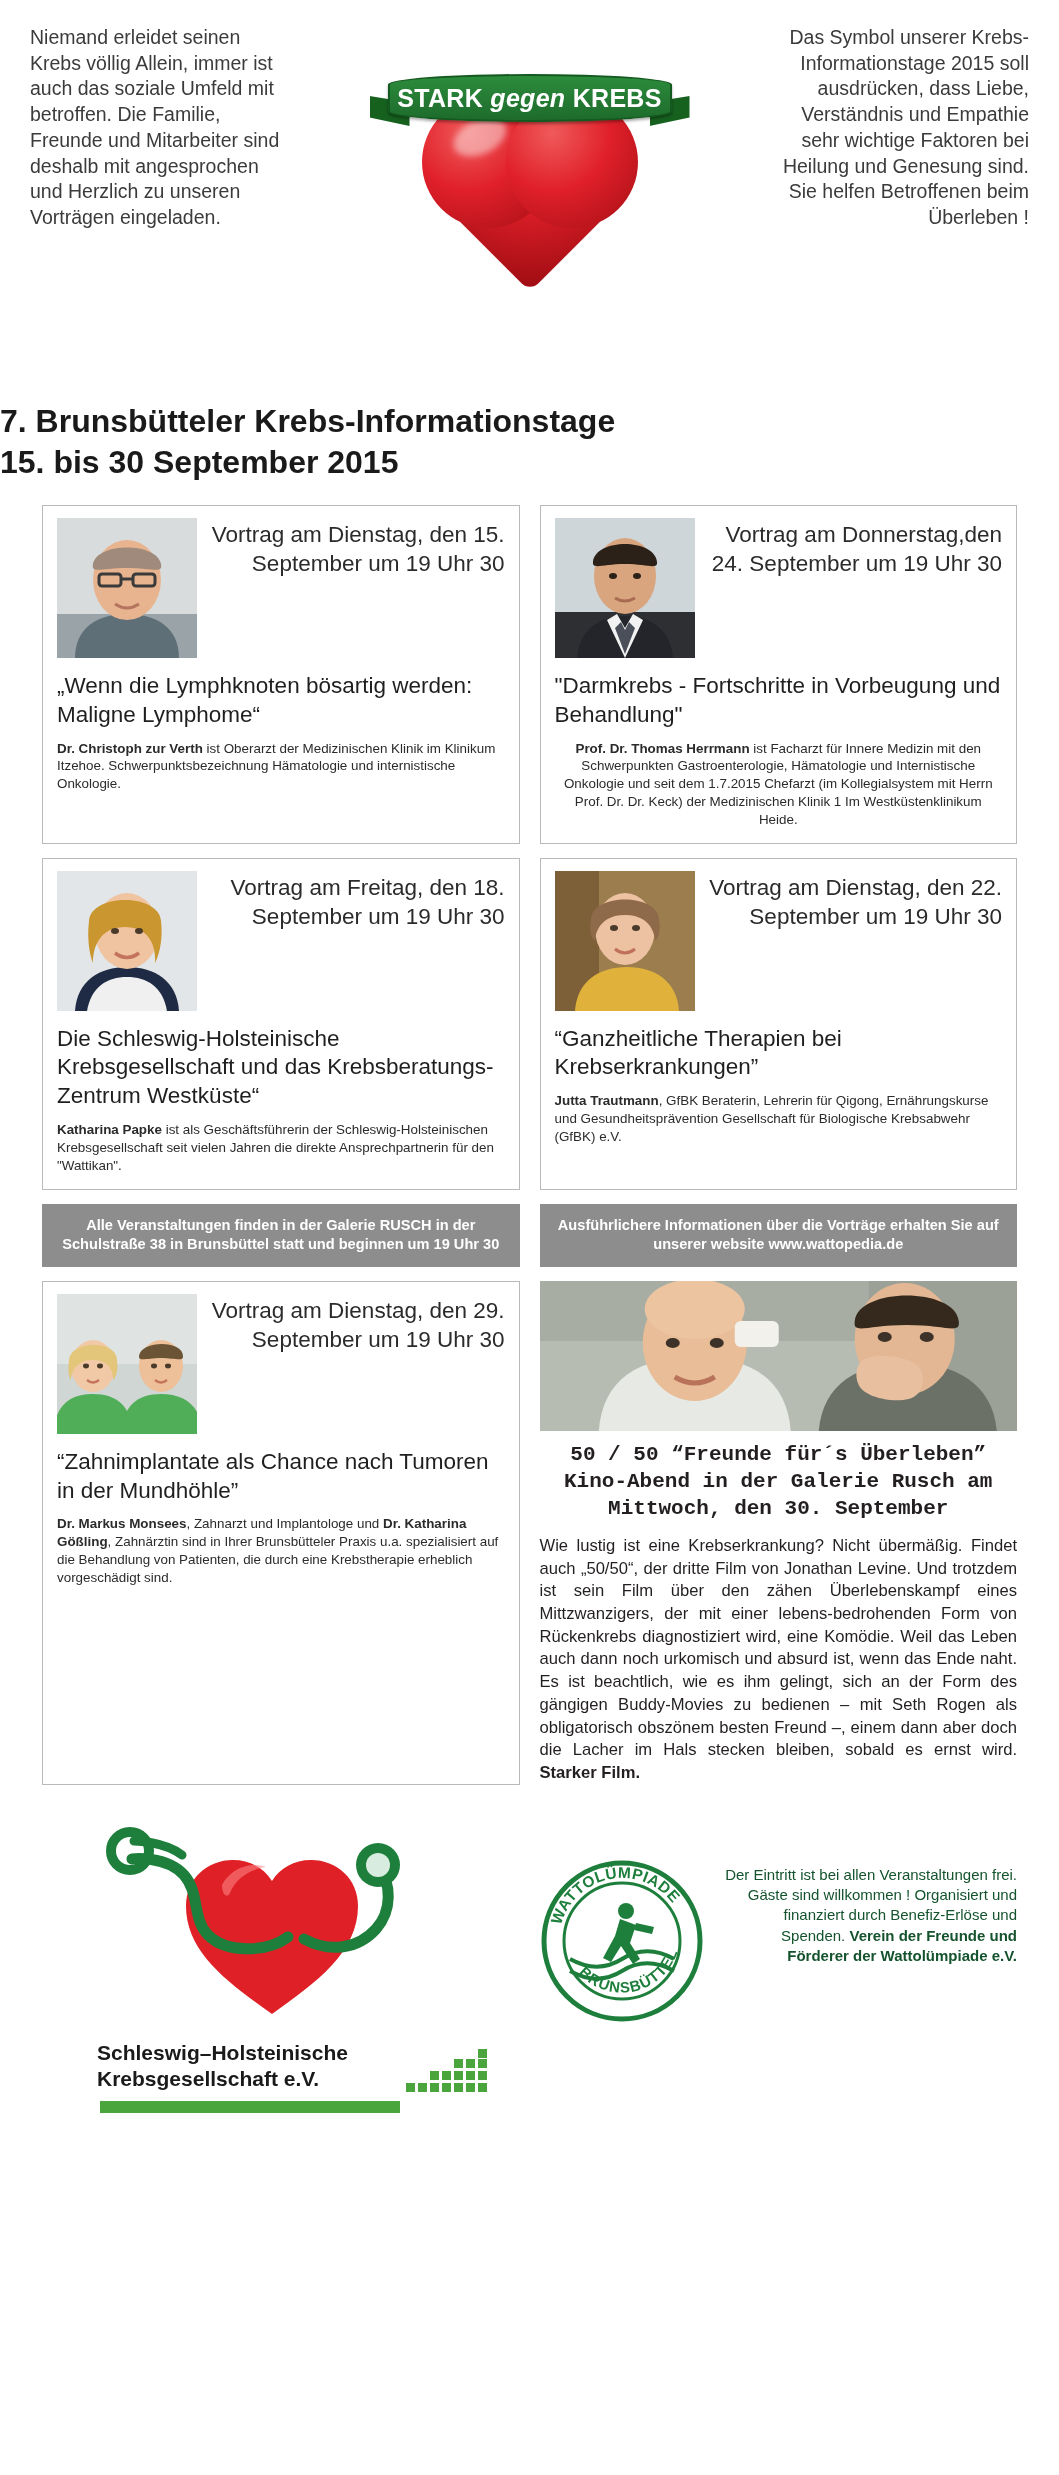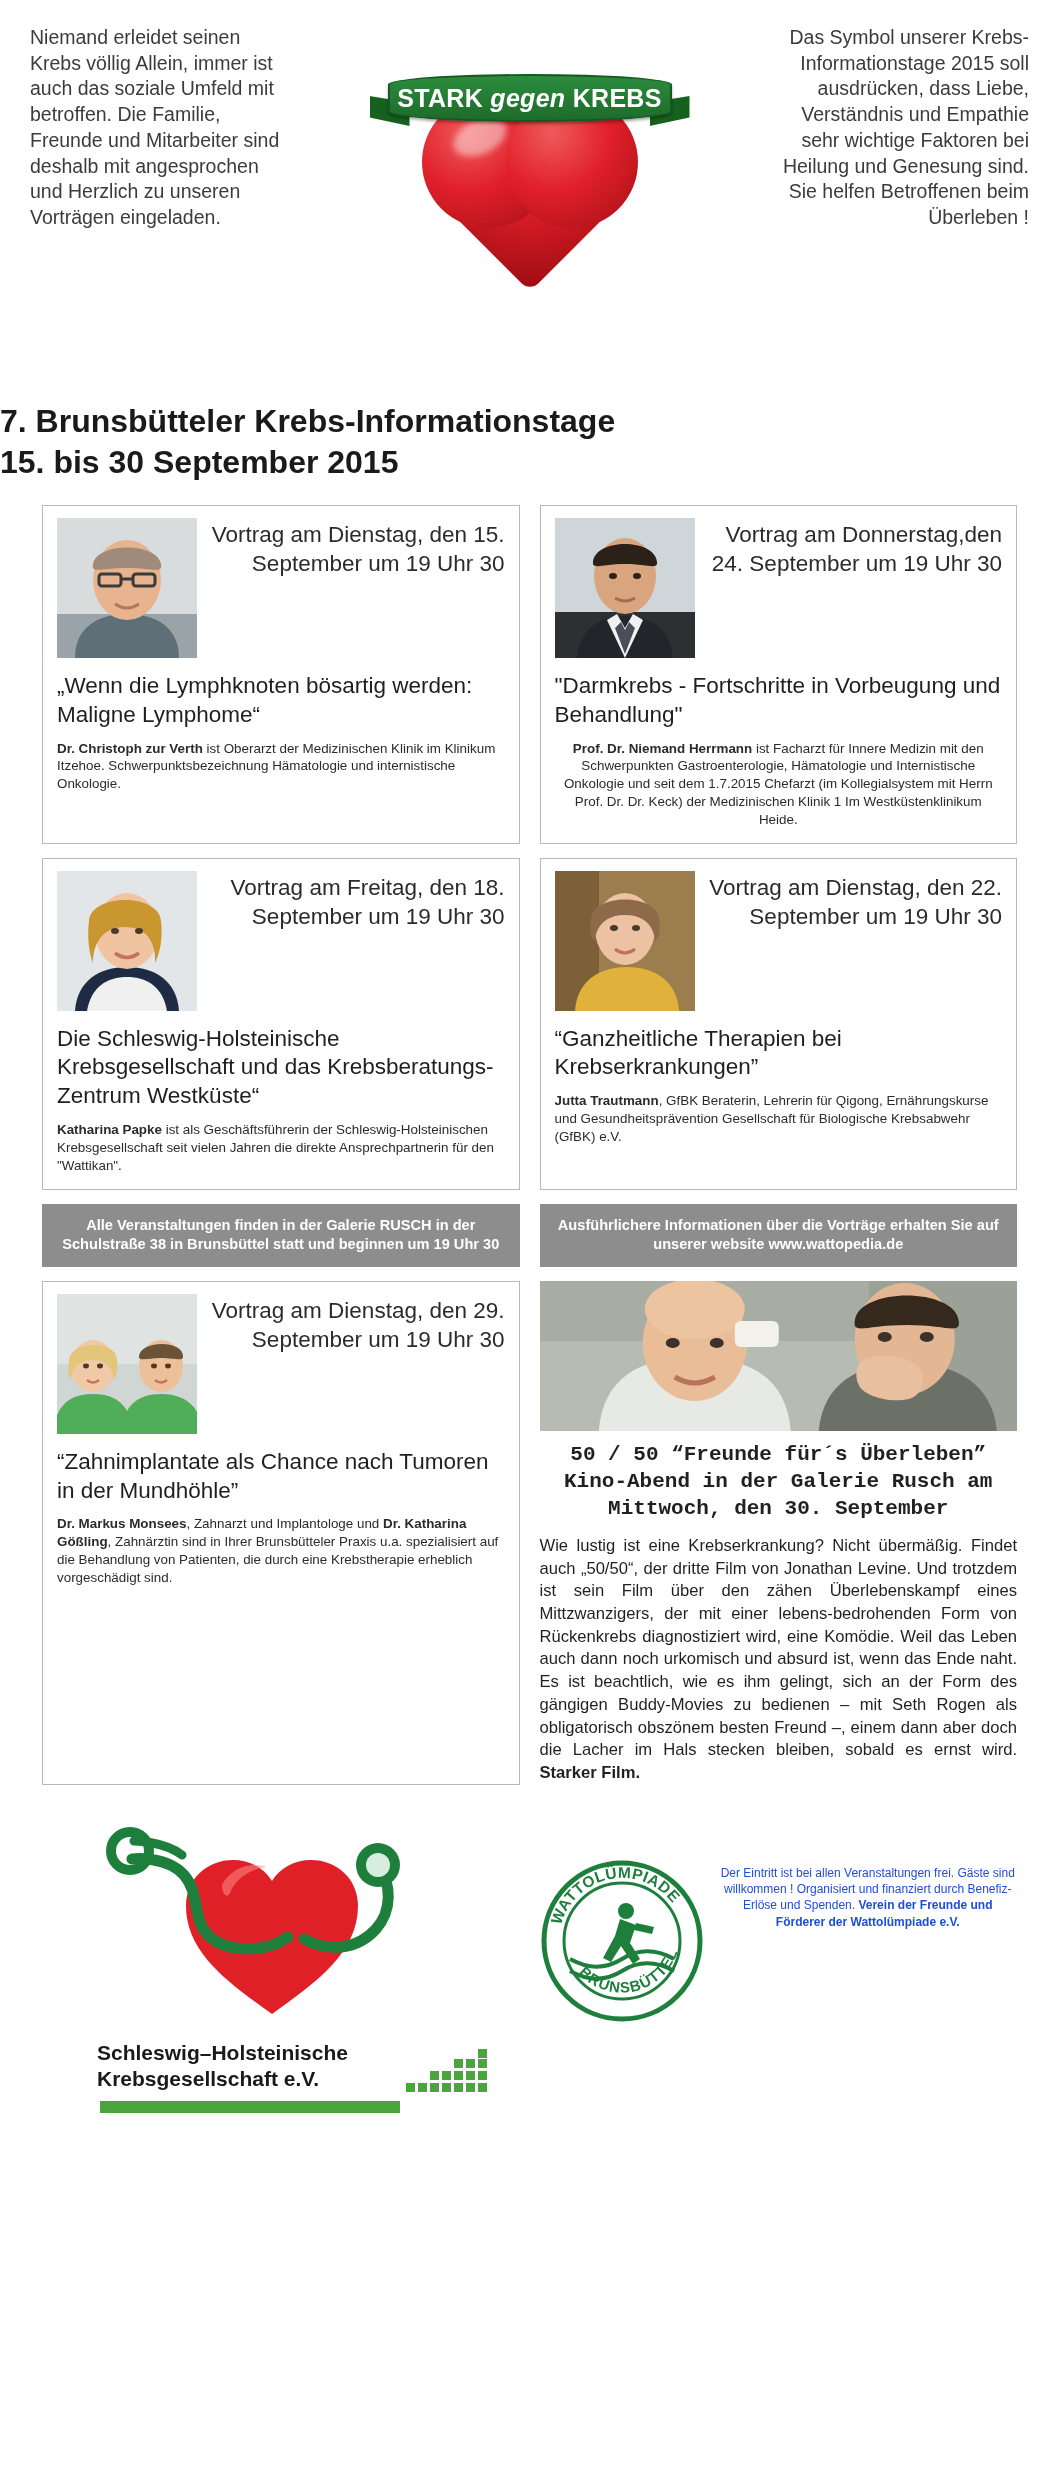--- a/index.html
+++ b/index.html
@@ -248,24 +248,24 @@
     padding-top: 70px;
     display: flex;
     gap: 14px;
   }
   .watt-seal {
     width: 165px; height: 165px; flex: 0 0 165px;
     position: relative;
   }
   .footer-text {
     flex: 1;
-    text-align: center;
-    font-size: 12px;
+    text-align: right;
+    font-size: 15px;
     line-height: 1.36;
-    color: #1d4ed8;
+    color: #14532d;
     padding-top: 6px;
   }
   .footer-text b { font-weight: bold; }
 </style>
 </head>
 <body>
 
 <div class="page">
 
   <div class="top-band">
@@ -337,21 +337,21 @@
             <path d="M38 44c2-24 62-24 64 0 1 8-10 2-32 2s-33 6-32-2z" fill="#2b2118"></path>
             <ellipse cx="58" cy="58" rx="4" ry="3" fill="#2b2118"></ellipse>
             <ellipse cx="82" cy="58" rx="4" ry="3" fill="#2b2118"></ellipse>
             <path d="M60 80q10 6 20 0" stroke="#a96a52" stroke-width="3" fill="none"></path>
           </svg>
         </div>
         <div class="when">Vortrag am Donnerstag,den 24. September um 19 Uhr 30</div>
       </div>
       <div class="headline">"Darmkrebs - Fortschritte in Vorbeugung und Behandlung"</div>
       <div class="bio center-head">
-        <b>Prof. Dr. Niemand Herrmann</b><span> ist Facharzt für Innere Medizin mit den Schwerpunkten Gastroenterologie, Hämatologie und Internistische Onkologie und seit dem 1.7.2015 Chefarzt (im Kollegialsystem mit Herrn Prof. Dr. Dr. Keck) der Medizinischen Klinik 1 Im Westküstenklinikum Heide.</span>
+        <b>Prof. Dr. Thomas Herrmann</b><span> ist Facharzt für Innere Medizin mit den Schwerpunkten Gastroenterologie, Hämatologie und Internistische Onkologie und seit dem 1.7.2015 Chefarzt (im Kollegialsystem mit Herrn Prof. Dr. Dr. Keck) der Medizinischen Klinik 1 Im Westküstenklinikum Heide.</span>
       </div>
     </div>
 
     <div class="card">
       <div class="card-top">
         <div class="photo">
           <svg viewBox="0 0 140 140" preserveAspectRatio="xMidYMid slice">
             <rect width="140" height="140" fill="#e3e6e8"></rect>
             <path d="M18 140c2-30 24-44 52-44s50 14 52 44z" fill="#1f2a44"></path>
             <path d="M30 140c4-24 20-34 40-34s36 10 40 34z" fill="#f0f0f0"></path>

